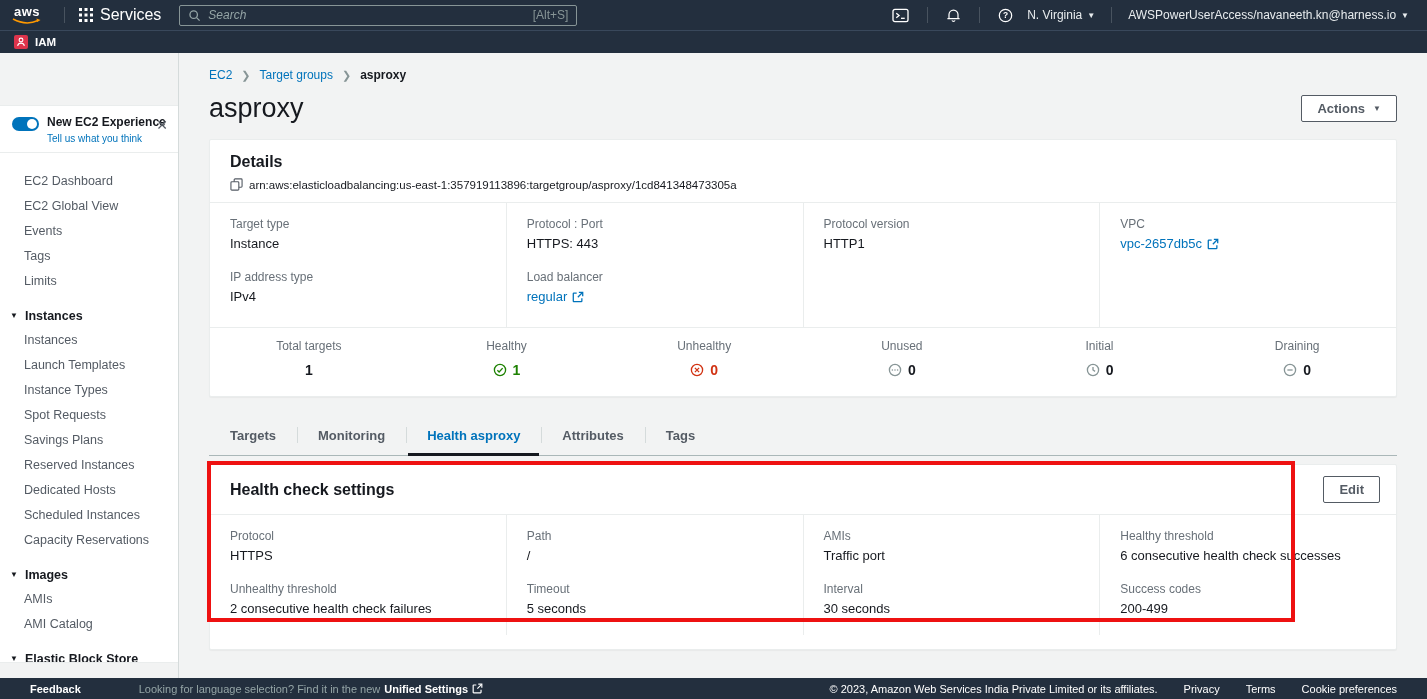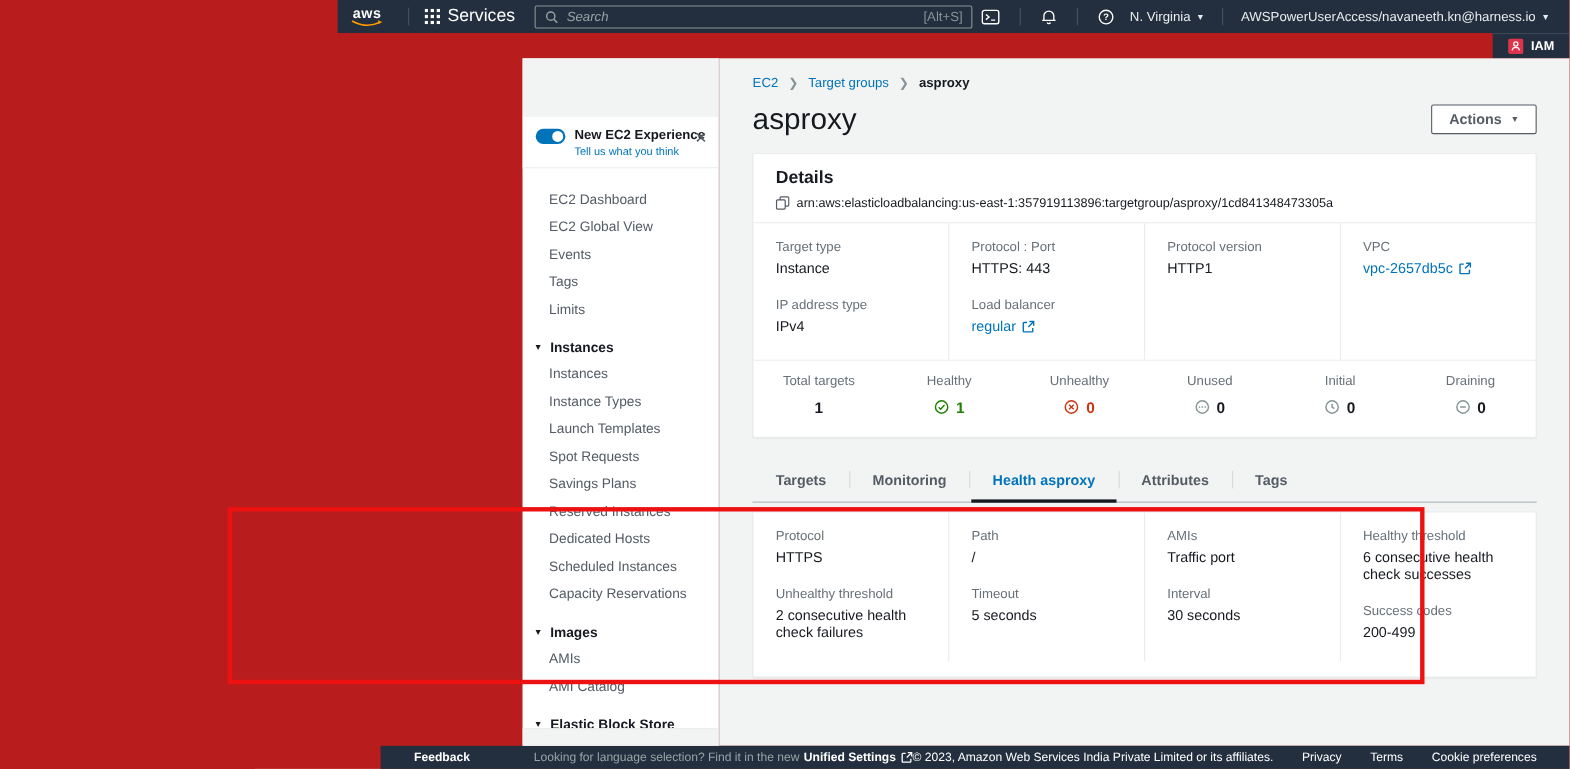--- a/index.html
+++ b/index.html
@@ -1,17 +1,17 @@
 <!DOCTYPE html>
 <html><head>
 <meta charset="utf-8">
 <style>
   * { margin:0; padding:0; box-sizing:border-box; }
   html,body { width:1427px; height:699px; font-family:"Liberation Sans", sans-serif; }
-  .page { position:relative; width:1427px; height:699px; overflow:hidden; background:#b91c1c; display:flex; flex-direction:column;align-items:flex-end; }
+  .page { position:relative; width:1427px; height:699px; overflow:hidden; background:#15803d; display:flex; flex-direction:column; }
 
   
   .topnav { height:30px; background:#232f3e; display:flex; align-items:center; padding:0 12px; color:#fff; flex:0 0 auto; }
   .aws-logo { display:flex; flex-direction:column; align-items:center; margin-right:12px; cursor:pointer; line-height:1; }
   .aws-logo .word { font-weight:bold; font-size:13px; letter-spacing:.5px; }
   .vdiv { width:1px; height:16px; background:#48535f; margin:0 10px; }
   .services { display:flex; align-items:center; gap:7px; font-size:16px; cursor:pointer; padding:0 4px; }
   .searchbox { display:flex; align-items:center; gap:7px; width:398px; height:21px; border:1px solid #879596; border-radius:2px; margin-left:14px; padding:0 8px; background:#232f3e; }
   .searchbox input { flex:1; background:transparent; border:none; outline:none; color:#fff; font-size:12px; font-family:inherit; }
   .searchbox input::placeholder { color:#95a5a6; font-style:italic; }
@@ -199,22 +199,22 @@
         <div class="nav-item">EC2 Global View</div>
         <div class="nav-item">Events</div>
         <div class="nav-item">Tags</div>
         <div class="nav-item">Limits</div>
 
         <div class="nav-section">
           <span class="sec-caret">▼</span>
           <span>Instances</span>
         </div>
         <div class="nav-item">Instances</div>
+        <div class="nav-item">Launch Templates</div>
         <div class="nav-item">Instance Types</div>
-        <div class="nav-item">Launch Templates</div>
         <div class="nav-item">Spot Requests</div>
         <div class="nav-item">Savings Plans</div>
         <div class="nav-item">Reserved Instances</div>
         <div class="nav-item">Dedicated Hosts</div>
         <div class="nav-item">Scheduled Instances</div>
         <div class="nav-item">Capacity Reservations</div>
 
         <div class="nav-section">
           <span class="sec-caret">▼</span>
           <span>Images</span>
@@ -382,20 +382,26 @@
 
       <div class="tabs">
         <div class="tab">Targets</div>
         <div class="tab">Monitoring</div>
         <div class="tab active">Health asproxy</div>
         <div class="tab">Attributes</div>
         <div class="tab">Tags</div>
       </div>
 
       <div class="card card2">
+        <div class="hc-header">
+          <div class="card-title">Health check settings</div>
+          <button class="btn">
+              <span>Edit</span>
+            </button>
+        </div>
         <div class="hc-grid">
           <div class="hc-col">
             <div class="field">
                 <div class="flabel">Protocol</div>
                 <div class="fvalue">HTTPS</div>
               </div>
             <div class="field">
                 <div class="flabel">Unhealthy threshold</div>
                 <div class="fvalue">2 consecutive health check failures</div>
               </div>

